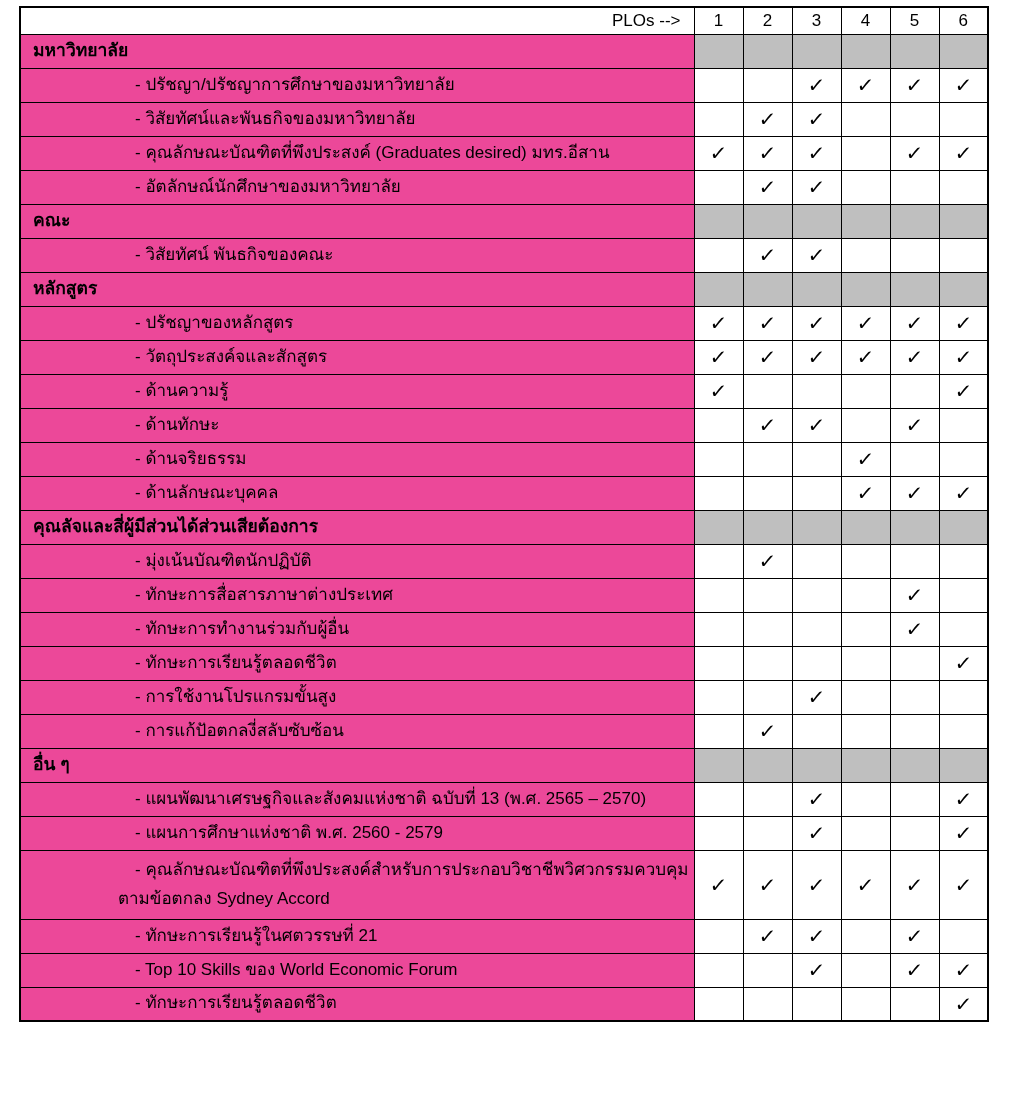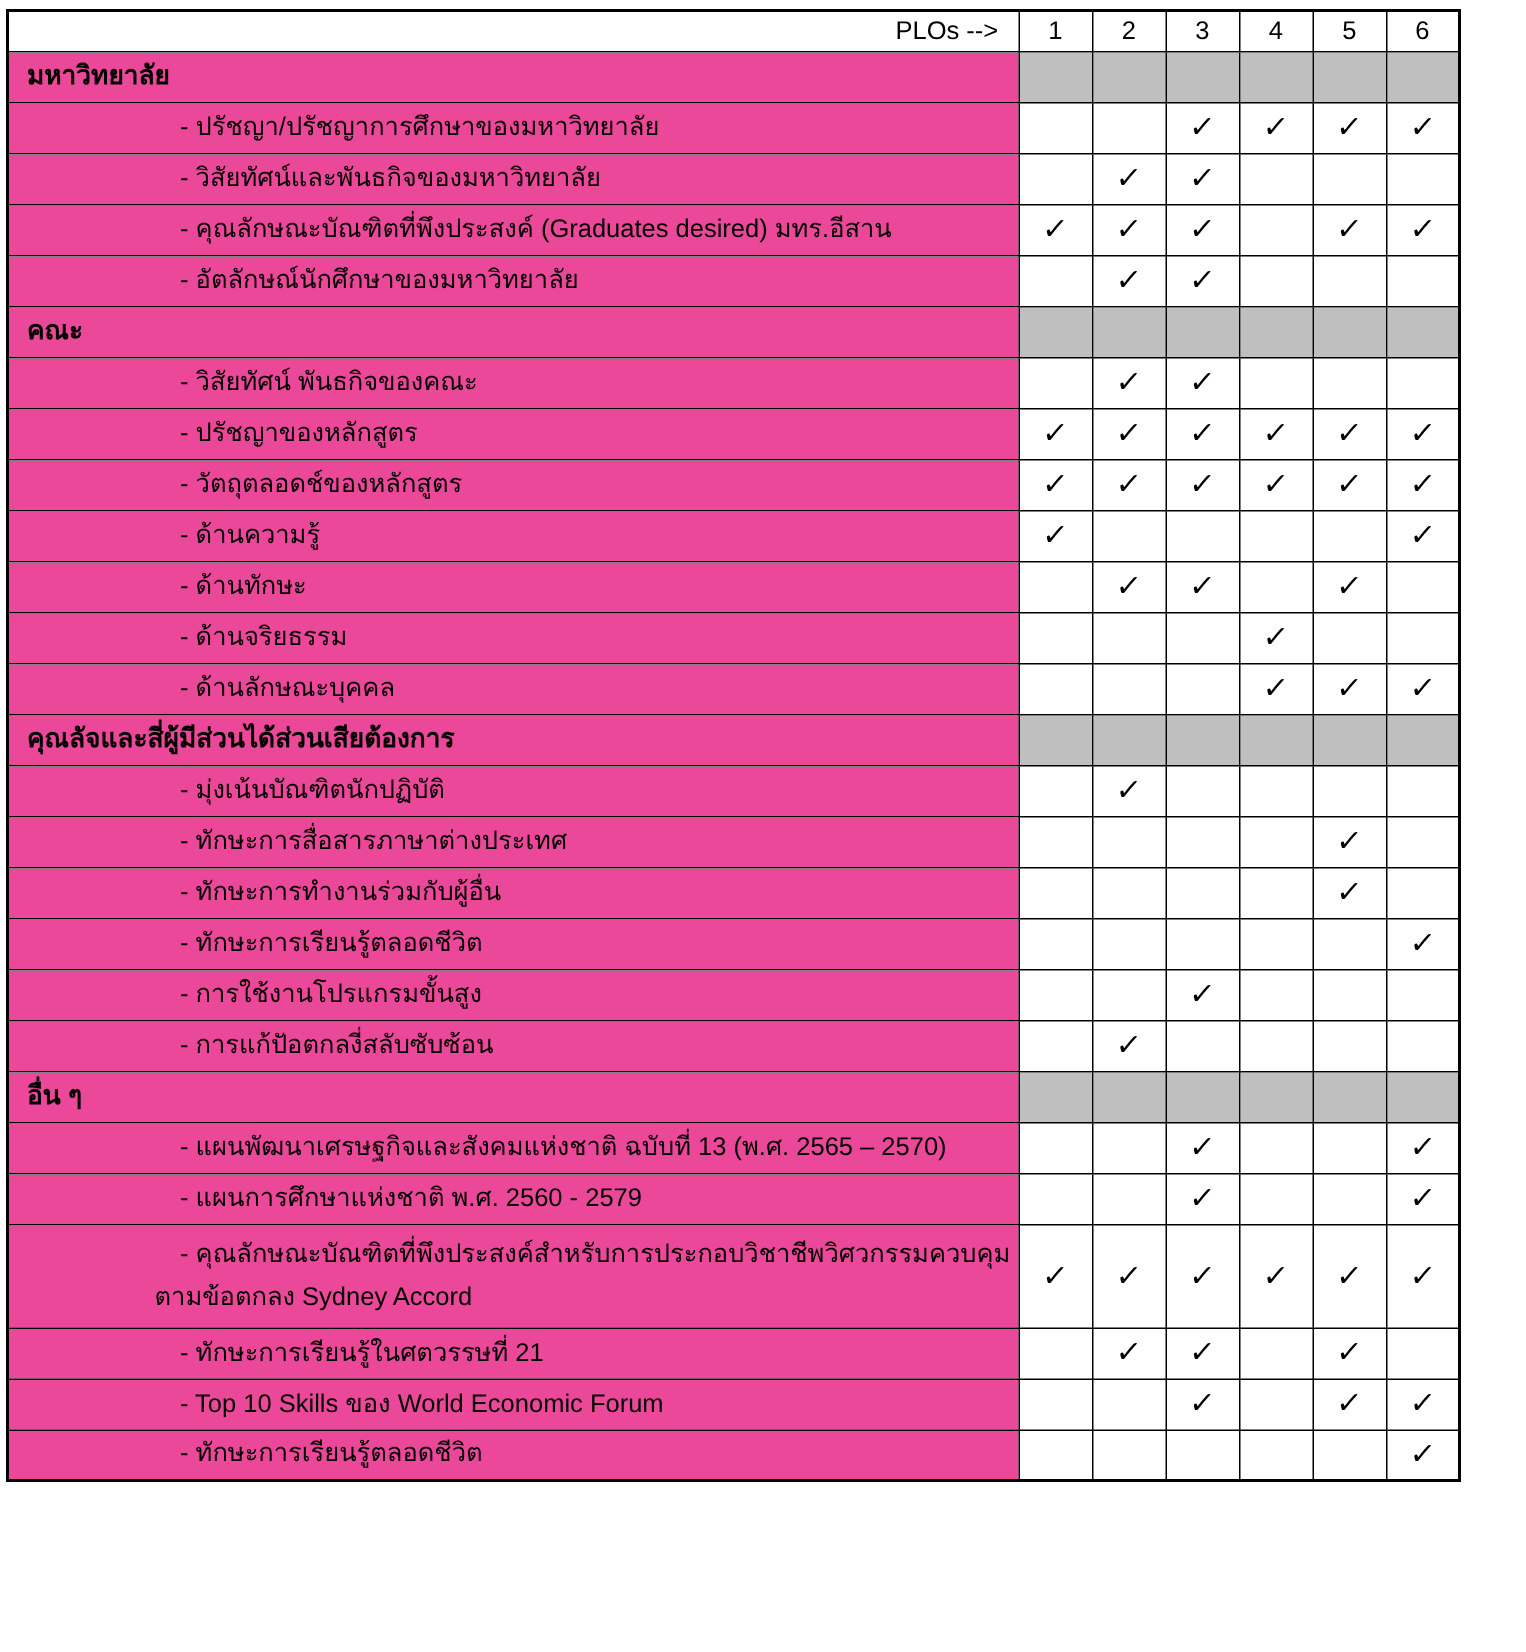--- a/index.html
+++ b/index.html
@@ -7,21 +7,21 @@
     padding: 0;
     background: #ffffff;
     width: 1017px;
     height: 1101px;
     font-family: "Liberation Sans", "DejaVu Sans", sans-serif;
     color: #000000;
   }
   table.plo-table {
     border-collapse: collapse;
     table-layout: fixed;
-    margin: 6px 0 0 4px;
+    margin: 6px 0 0 19px;
     width: 968px;
     border: 2px solid #000000;
   }
   td {
     border: 1px solid #000000;
     padding: 0;
     vertical-align: middle;
     overflow: hidden;
   }
   tr.hdr-row { height: 27px; }
@@ -158,33 +158,44 @@
           <div class="l1">- วิสัยทัศน์ พันธกิจของคณะ</div>
         </td>
         <td class="cell-check"></td>
         <td class="cell-check"><span class="check">✓</span></td>
         <td class="cell-check"><span class="check">✓</span></td>
         <td class="cell-check"></td>
         <td class="cell-check"></td>
         <td class="cell-check"></td>
       </tr>
       <tr class="r-normal">
+        <td class="label-cell section">
+          <div class="l1">หลักสูตร</div>
+        </td>
+        <td class="cell-check gray" style="background: rgb(191, 191, 191);"></td>
+        <td class="cell-check gray" style="background: rgb(191, 191, 191);"></td>
+        <td class="cell-check gray" style="background: rgb(191, 191, 191);"></td>
+        <td class="cell-check gray" style="background: rgb(191, 191, 191);"></td>
+        <td class="cell-check gray" style="background: rgb(191, 191, 191);"></td>
+        <td class="cell-check gray" style="background: rgb(191, 191, 191);"></td>
+      </tr>
+      <tr class="r-normal">
         <td class="label-cell item">
           <div class="l1">- ปรัชญาของหลักสูตร</div>
         </td>
         <td class="cell-check"><span class="check">✓</span></td>
         <td class="cell-check"><span class="check">✓</span></td>
         <td class="cell-check"><span class="check">✓</span></td>
         <td class="cell-check"><span class="check">✓</span></td>
         <td class="cell-check"><span class="check">✓</span></td>
         <td class="cell-check"><span class="check">✓</span></td>
       </tr>
       <tr class="r-normal">
         <td class="label-cell item">
-          <div class="l1">- วัตถุตลอดช์ของหลักสูตร</div>
+          <div class="l1">- วัตถุประสงค์จและสักสูตร</div>
         </td>
         <td class="cell-check"><span class="check">✓</span></td>
         <td class="cell-check"><span class="check">✓</span></td>
         <td class="cell-check"><span class="check">✓</span></td>
         <td class="cell-check"><span class="check">✓</span></td>
         <td class="cell-check"><span class="check">✓</span></td>
         <td class="cell-check"><span class="check">✓</span></td>
       </tr>
       <tr class="r-normal">
         <td class="label-cell item">

